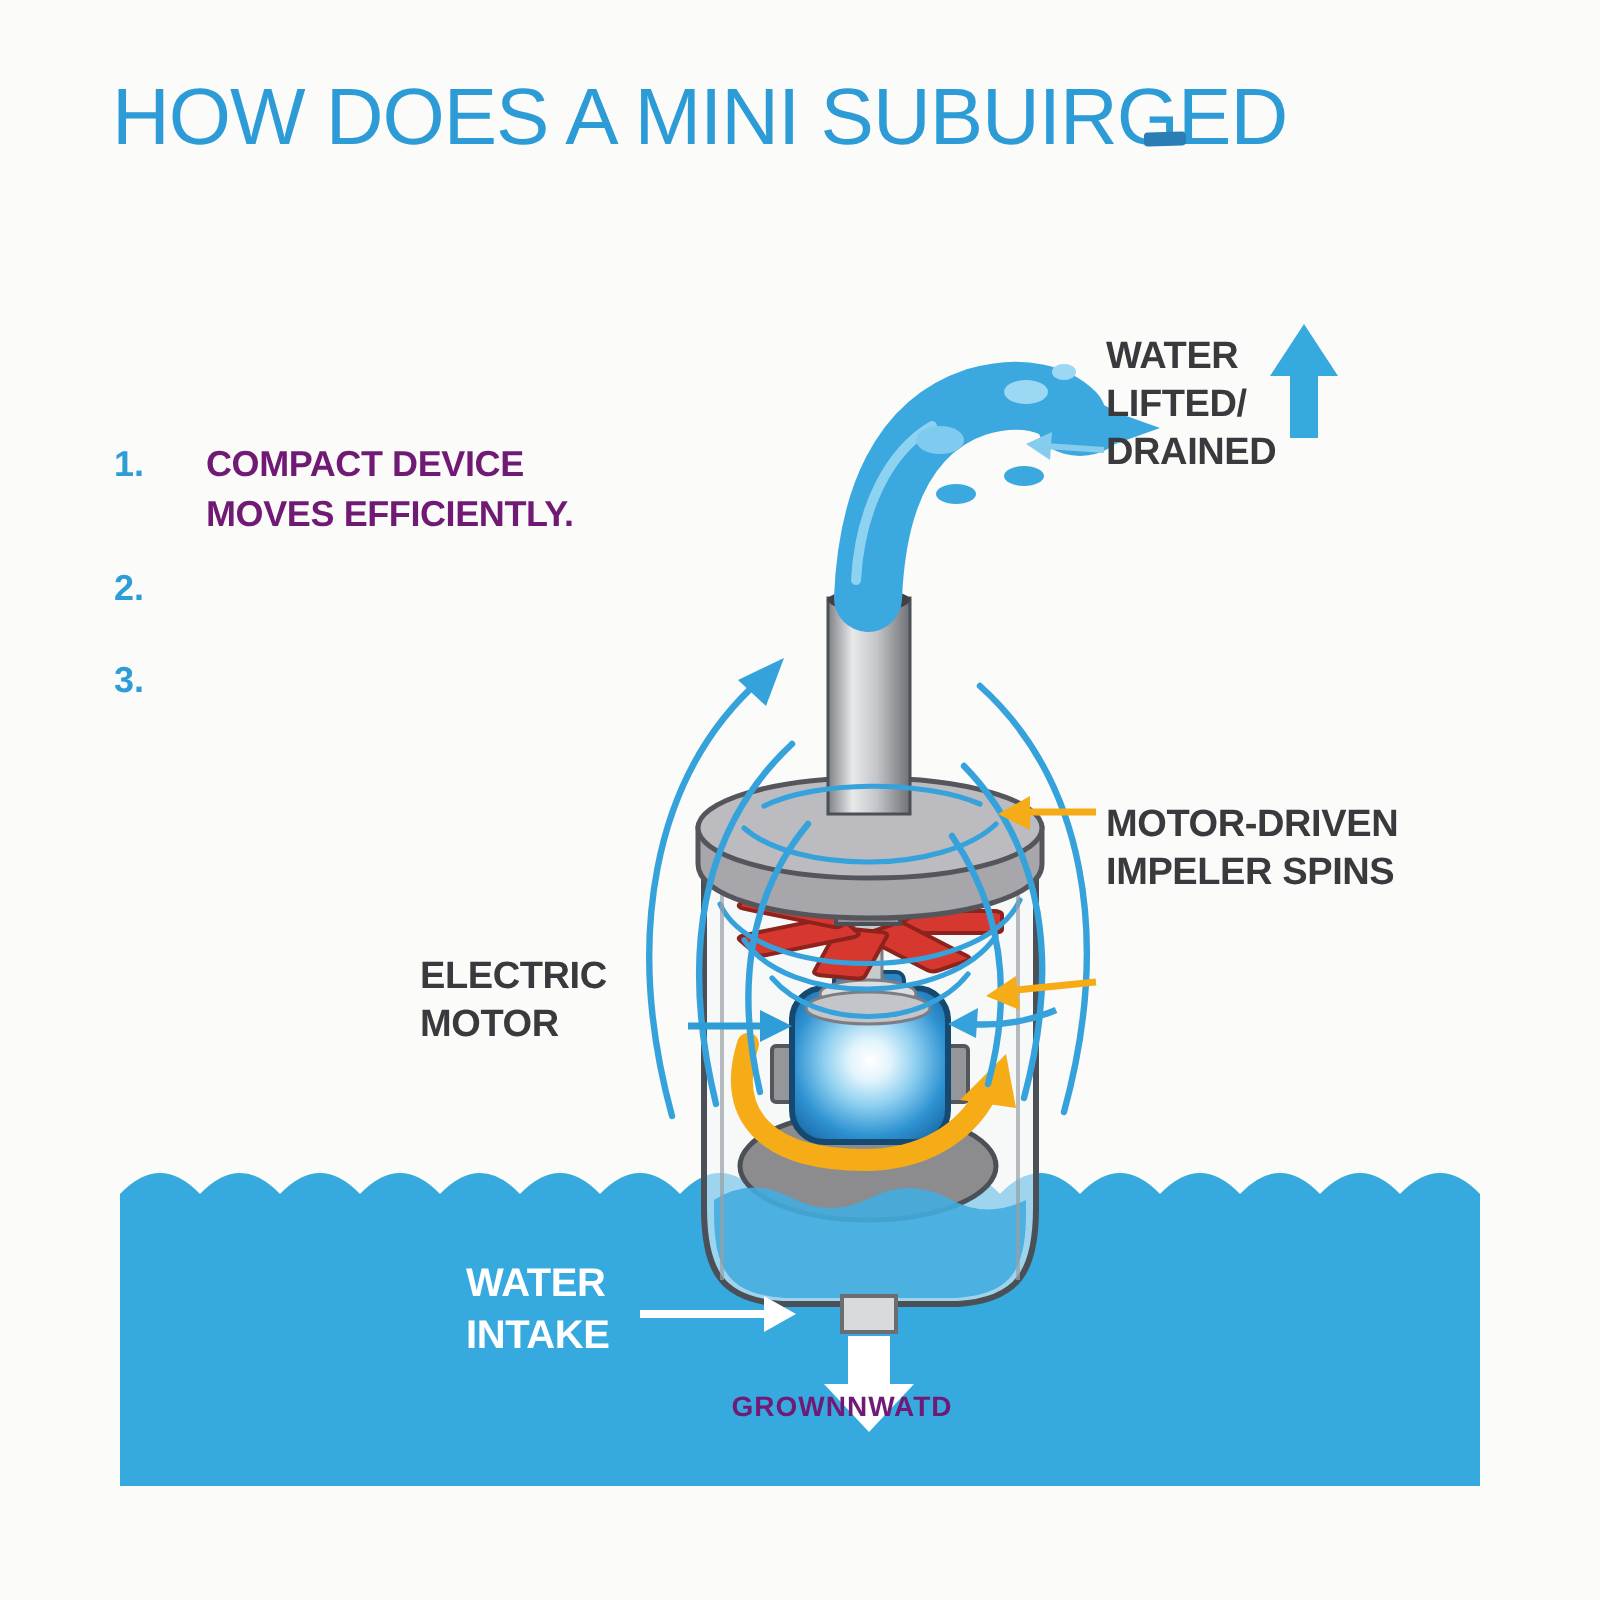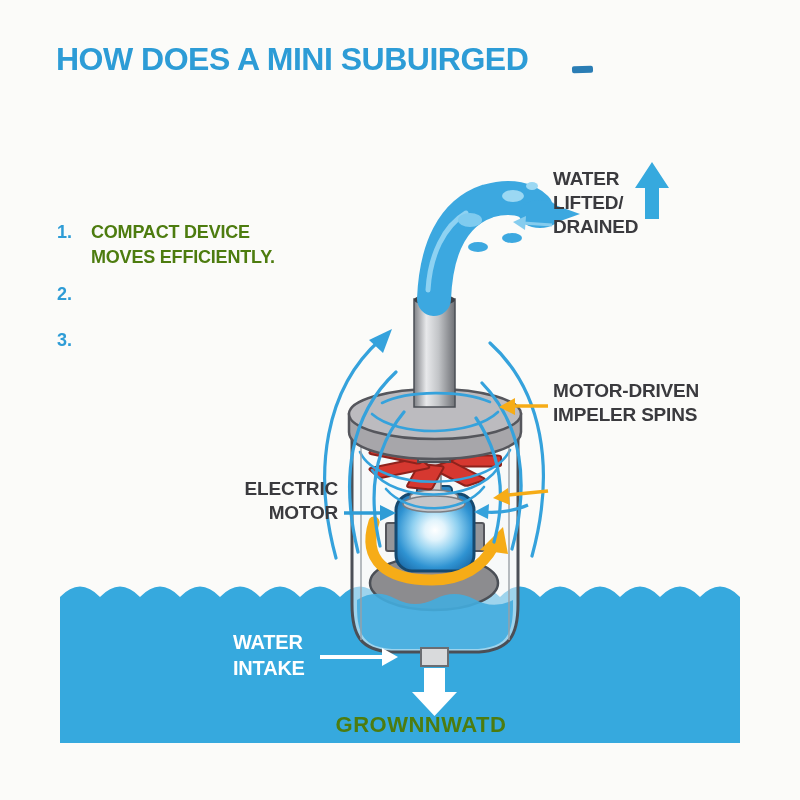--- a/index.html
+++ b/index.html
@@ -5,44 +5,44 @@
   html,body{margin:0;padding:0;}
   .stage{
     position:relative;width:800px;height:800px;overflow:hidden;
     background:#fbfbf9;
     font-family:"Liberation Sans","DejaVu Sans",sans-serif;
   }
   .pre{white-space:pre-line;}
   .abs{position:absolute;}
   .title{
     left:56px;top:36px;width:700px;
-    font-size:32px;line-height:47px;font-weight:700;letter-spacing:-0.5px;
+    font-size:40px;line-height:47px;font-weight:400;letter-spacing:-0.5px;
     color:#2d9cd6;
   }
   .title-dash{
     left:572px;top:66px;width:21px;height:7px;background:#2a7db5;border-radius:2px;
     transform:rotate(-2deg);
   }
   .step{left:57px;display:flex;gap:10px;}
   .step .num{
     color:#2e9cd6;font-weight:800;font-size:18px;line-height:25px;width:24px;flex:0 0 auto;
   }
   .step .txt{
-    color:#4d7c0f;font-weight:700;font-size:18px;line-height:25px;letter-spacing:-0.2px;
+    color:#701a75;font-weight:700;font-size:18px;line-height:25px;letter-spacing:-0.2px;margin-left:12px;
   }
   .step1{top:220px;} .step2{top:282px;} .step3{top:328px;}
   .callout{
     font-weight:700;color:#3a3a3e;font-size:19px;line-height:24px;letter-spacing:-0.2px;
   }
   .co-water-lifted{left:553px;top:167px;}
-  .co-motor-driven{left:553px;top:379px;}
+  .co-motor-driven{left:553px;top:401px;}
   .co-creates-pressure{left:553px;top:457px;}
-  .co-electric-motor{left:222px;top:477px;width:116px;text-align:right;}
+  .co-electric-motor{left:210px;top:477px;width:116px;}
   .co-water-intake{left:233px;top:629px;color:#ffffff;font-size:20px;line-height:26px;}
-  .co-groundwater{left:310px;top:713px;width:222px;text-align:center;color:#4d7c0f;font-size:22px;letter-spacing:0.5px;}
+  .co-groundwater{left:310px;top:691px;width:222px;text-align:center;color:#701a75;font-size:14px;letter-spacing:0.5px;}
   svg{position:absolute;left:0;top:0;}
 </style>
 </head>
 <body>
 
 <div class="stage">
 
   <svg width="800" height="800" viewBox="0 0 800 800">
     <defs>
       <linearGradient id="pipeGrad" x1="0" y1="0" x2="1" y2="0">

